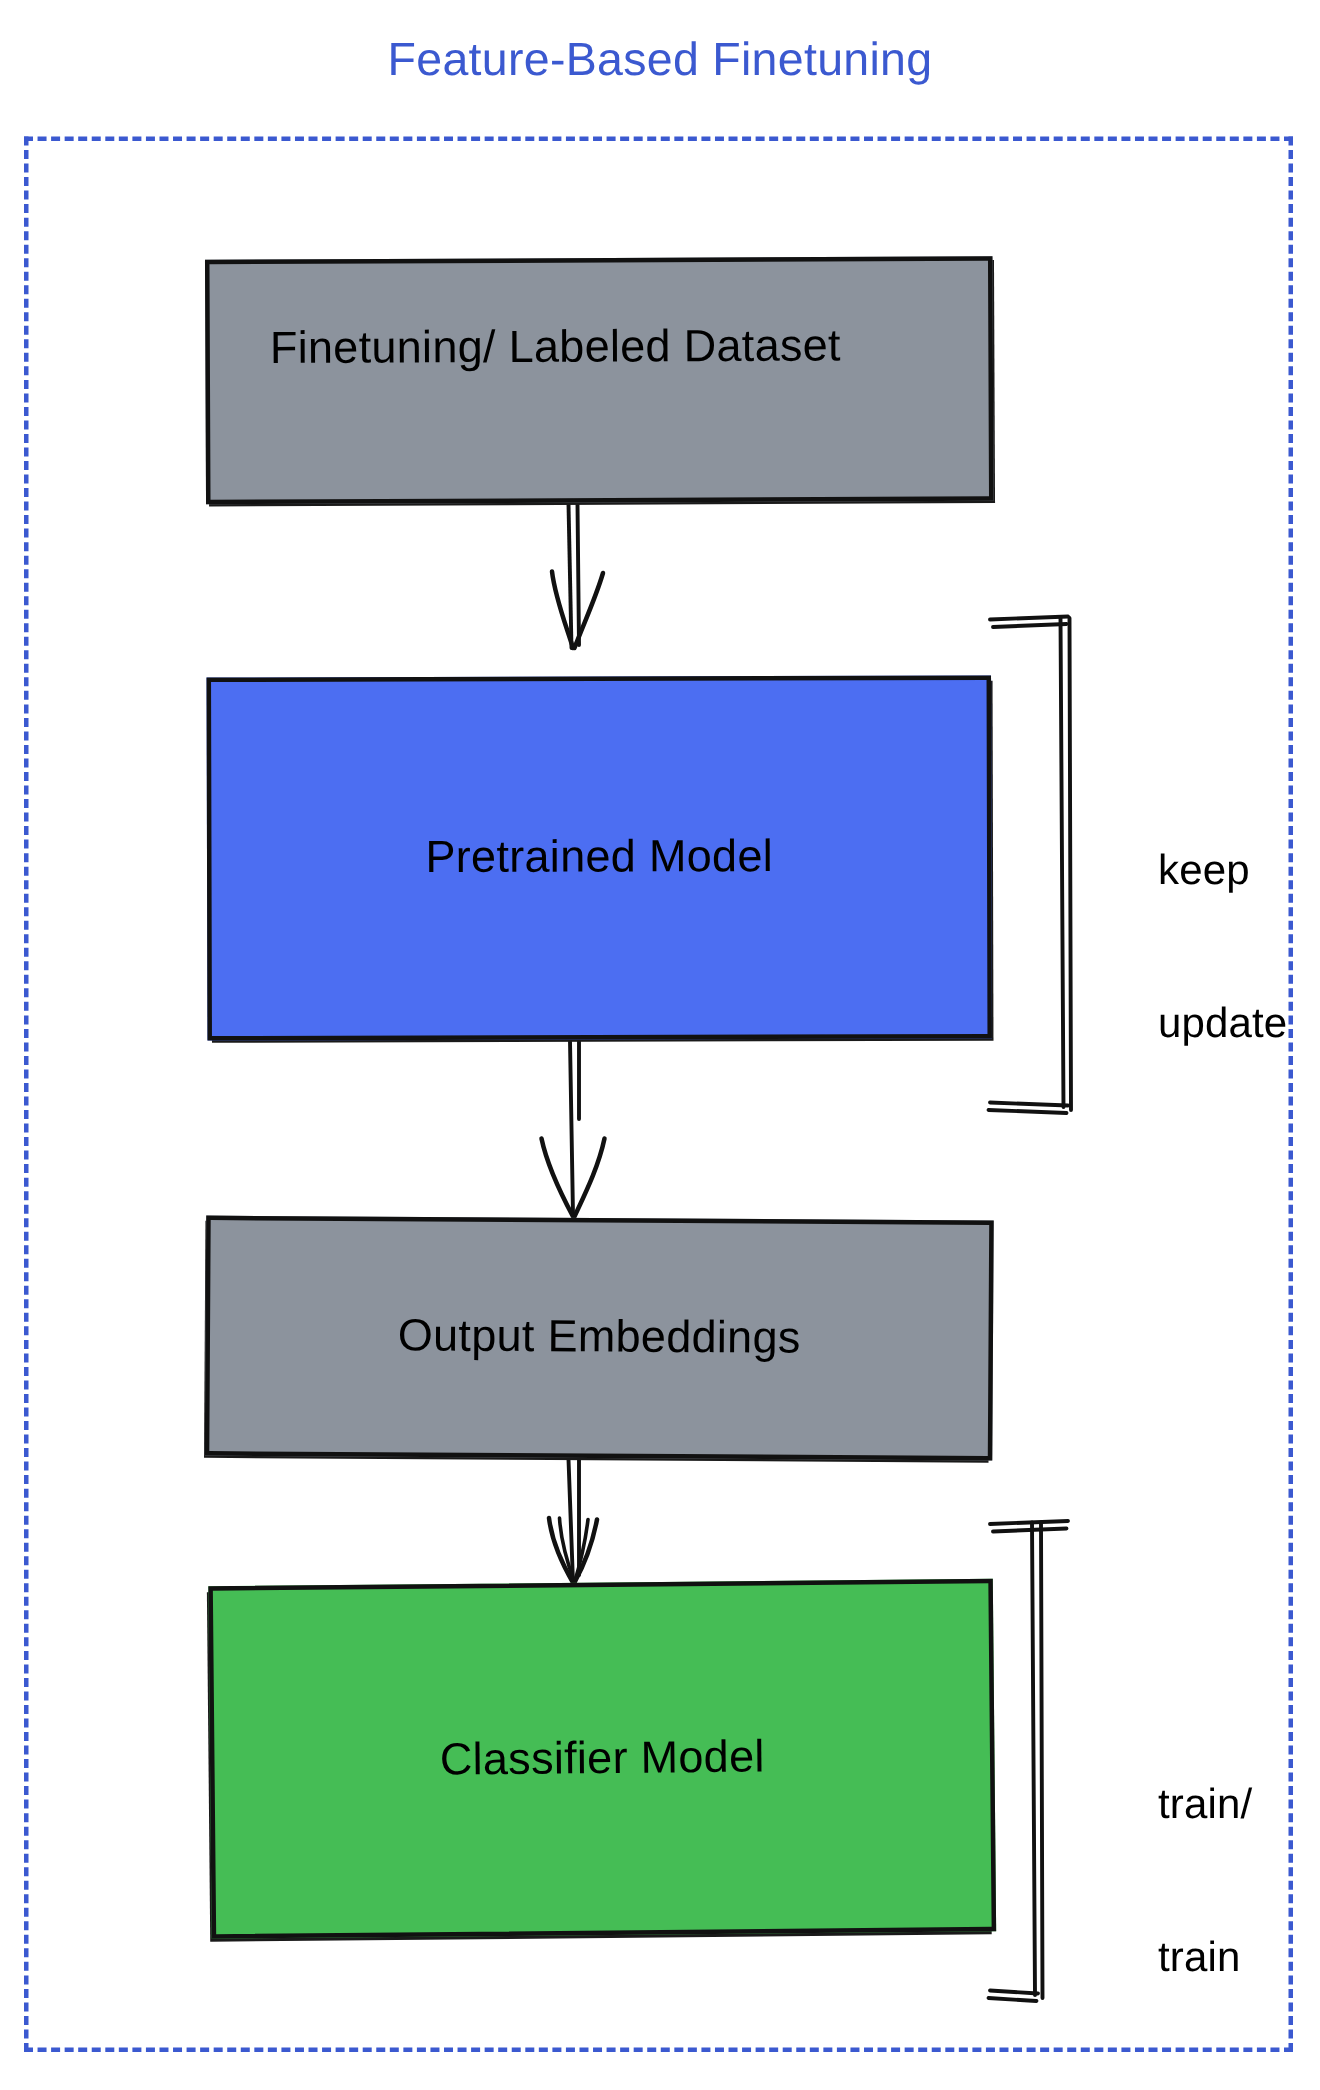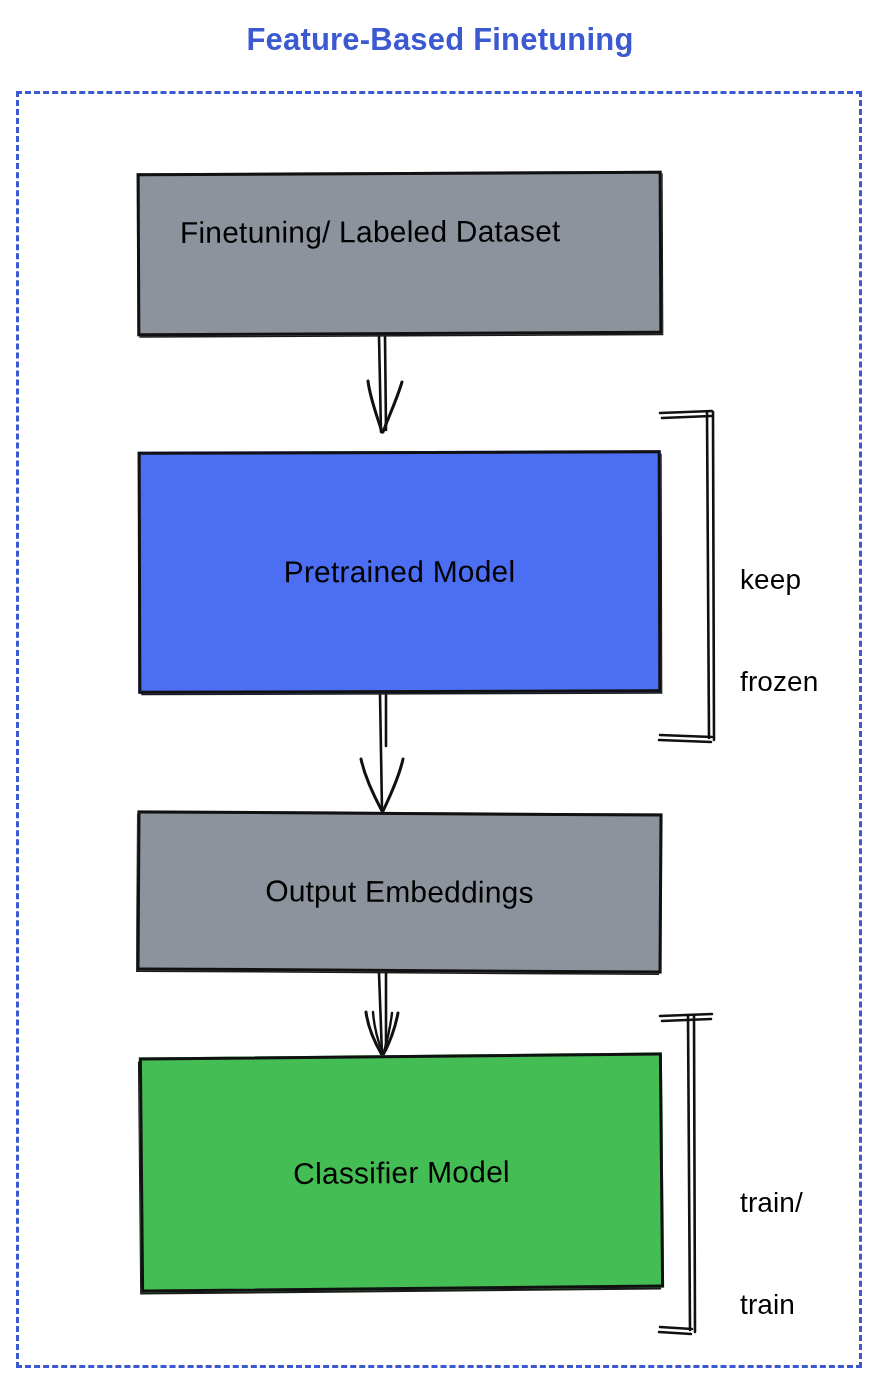--- a/index.html
+++ b/index.html
@@ -21,21 +21,21 @@
     height: 1393px;
   }
   .diagram-title {
     position: absolute;
     left: 0;
     top: 22px;
     width: 880px;
     text-align: center;
     font-family: "Liberation Sans", sans-serif;
     font-size: 31px;
-    font-weight: 700;
+    font-weight: 400;
     letter-spacing: 0.2px;
     color: #3b59d0;
     white-space: nowrap;
   }
   .outer-frame {
     position: absolute;
     left: 16px;
     top: 91px;
     width: 846px;
     height: 1277px;
@@ -91,20 +91,21 @@
     box-shadow: -2px 3px 0 -1px #1a1a1a;
   }
   .side-label {
     position: absolute;
     font-family: "Liberation Sans", sans-serif;
     font-size: 28px;
     line-height: 34px;
     color: #000000;
     white-space: pre;
     letter-spacing: 0.1px;
+    margin-left: 32px;
   }
   .side-label-frozen { left: 740px; top: 495px; }
   .side-label-train  { left: 740px; top: 1118px; }
 </style>
 </head>
 <body>
 
 <svg id="canvas" viewBox="0 0 880 1393" xmlns="http://www.w3.org/2000/svg">
 
   <g>
@@ -164,19 +165,19 @@
 <div class="node node-box-3">
   <span class="node-label">Output Embeddings</span>
 </div>
 
 <div class="node node-box-4">
   <span class="node-label">Classifier Model</span>
 </div>
 
 <div class="side-label side-label-frozen">
   <div>keep</div>
-  <div>frozen</div>
+  <div>update</div>
 </div>
 
 <div class="side-label side-label-train">
   <div>train/</div>
   <div>train</div>
 </div>
 
 </body></html>

